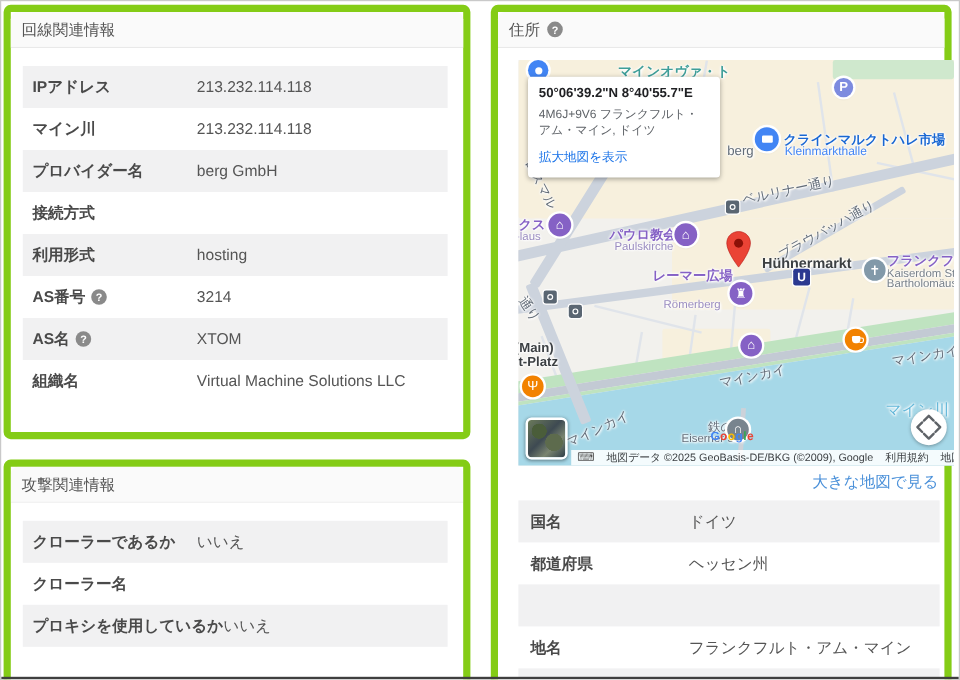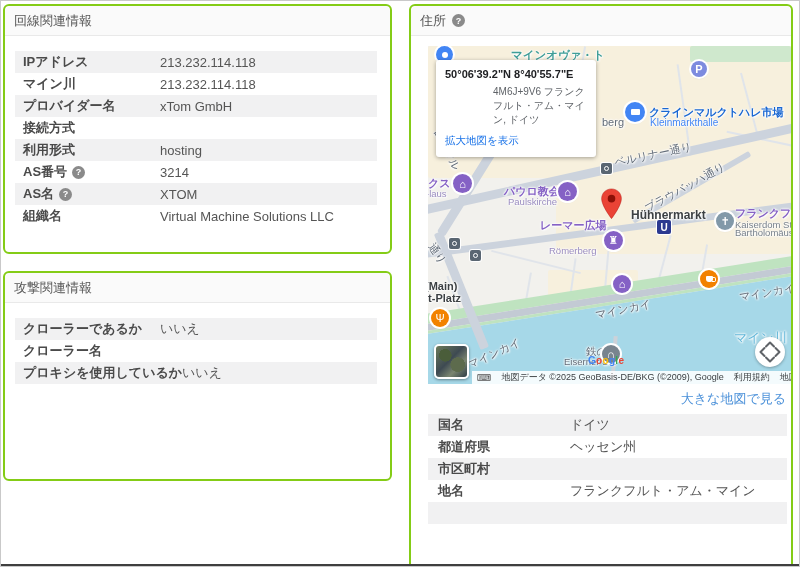--- a/index.html
+++ b/index.html
@@ -5,27 +5,27 @@
   * { margin:0; padding:0; box-sizing:border-box; }
   html,body { background:#fff; }
   body { font-family:"Liberation Sans","DejaVu Sans",sans-serif; }
   .page { position:relative; width:800px; height:567px; background:#fff;
           border:1px solid #c9c9c9; overflow:hidden; }
   .bottom-edge { position:absolute; left:0; right:0; bottom:0; height:2px; background:#3f3f3f; z-index:60; }
 
   .col-left  { position:absolute; left:2px;  top:3px; width:389px; }
   .col-right { position:absolute; left:408px; top:3px; width:384px; }
 
-  .card { background:#fff; border:2px solid #84cc16; border-radius:6px; }
+  .card { background:#fff; border:6px solid #84cc16; border-radius:6px; }
   .card-head { height:30px; display:flex; align-items:center; gap:6px; padding:0 9px;
                background:#fafafa; border-bottom:1px solid #e9e9e9; color:#555;
                font-size:13px; border-radius:6px 6px 0 0; }
   .card-body { padding:15px 13px 25px 10px; }
 
-  .info-row { height:22px; display:flex; align-items:center; font-size:13px; }
+  .info-row { height:35px; display:flex; align-items:center; font-size:13px; }
   .info-row:nth-child(odd) { background:#f1f1f2; }
   .info-row .lbl { font-weight:bold; color:#4a4a4a; flex:0 0 145px; padding-left:8px;
                    display:flex; align-items:center; gap:5px; white-space:nowrap; }
   .info-row .val { color:#555; white-space:nowrap; }
 
   .help { width:13px; height:13px; border-radius:50%; background:#8a8a8a; color:#fff;
           font-size:9px; font-weight:bold; display:inline-flex; align-items:center;
           justify-content:center; flex:none; }
 
   
@@ -81,21 +81,21 @@
   .cup  { position:static; width:7px; height:6px; background:#fff; border-radius:1px 1px 3px 3px; position:relative; }
   .cup::after { content:""; position:absolute; right:-3px; top:1px; width:3px; height:3px;
                 border:1px solid #fff; border-left:none; border-radius:0 2px 2px 0; }
 
   .pin { left:172px; top:142px; z-index:5; }
 
   .iw { left:8px; top:14px; width:160px; background:#fff; border-radius:3px; z-index:6;
         box-shadow:0 1px 4px rgba(0,0,0,.35); padding:8px 9px 9px; }
   .iw * { position:static; }
   .iw-title { font-size:11px; font-weight:bold; color:#202124; }
-  .iw-addr { font-size:10px; color:#5f6368; line-height:1.4; margin-top:5px; display:block;margin-left:48px; }
+  .iw-addr { font-size:10px; color:#5f6368; line-height:1.4; margin-top:5px; display:block; }
   .iw-link { font-size:10.5px; color:#1a73e8; text-decoration:none; display:inline-block; margin-top:7px; }
 
   .sat-thumb { left:6px; top:298px; width:35px; height:35px; border:2px solid #fff; border-radius:5px;
                z-index:7; box-shadow:0 1px 3px rgba(0,0,0,.4);
                background:
                  radial-gradient(circle at 30% 30%, #4a5d3a 0 20%, transparent 21%),
                  radial-gradient(circle at 70% 60%, #5d6b4d 0 25%, transparent 26%),
                  linear-gradient(135deg,#6b7a5a 0%, #3e4a52 45%, #7a8570 70%, #2e3d47 100%); }
   .pan { left:327px; top:291px; width:30px; height:30px; background:#fff; border-radius:50%;
          z-index:7; box-shadow:0 1px 3px rgba(0,0,0,.3); display:flex; align-items:center; justify-content:center; }
@@ -124,21 +124,21 @@
         <div class="info-row">
           <span class="lbl">IPアドレス</span>
           <span class="val">213.232.114.118</span>
         </div>
         <div class="info-row">
           <span class="lbl">マイン川</span>
           <span class="val">213.232.114.118</span>
         </div>
         <div class="info-row">
           <span class="lbl">プロバイダー名</span>
-          <span class="val">xTom GmbH</span>
+          <span class="val">berg GmbH</span>
         </div>
         <div class="info-row">
           <span class="lbl">接続方式</span>
           <span class="val"></span>
         </div>
         <div class="info-row">
           <span class="lbl">利用形式</span>
           <span class="val">hosting</span>
         </div>
         <div class="info-row">
@@ -326,21 +326,20 @@
         <div class="rows">
           <div class="info-row">
             <span class="lbl">国名</span>
             <span class="val">ドイツ</span>
           </div>
           <div class="info-row">
             <span class="lbl">都道府県</span>
             <span class="val">ヘッセン州</span>
           </div>
           <div class="info-row">
-            <span class="lbl">市区町村</span>
           </div>
           <div class="info-row">
             <span class="lbl">地名</span>
             <span class="val">フランクフルト・アム・マイン</span>
           </div>
           <div class="info-row">
             <span class="lbl"></span>
             <span class="val"></span>
           </div>
         </div>

